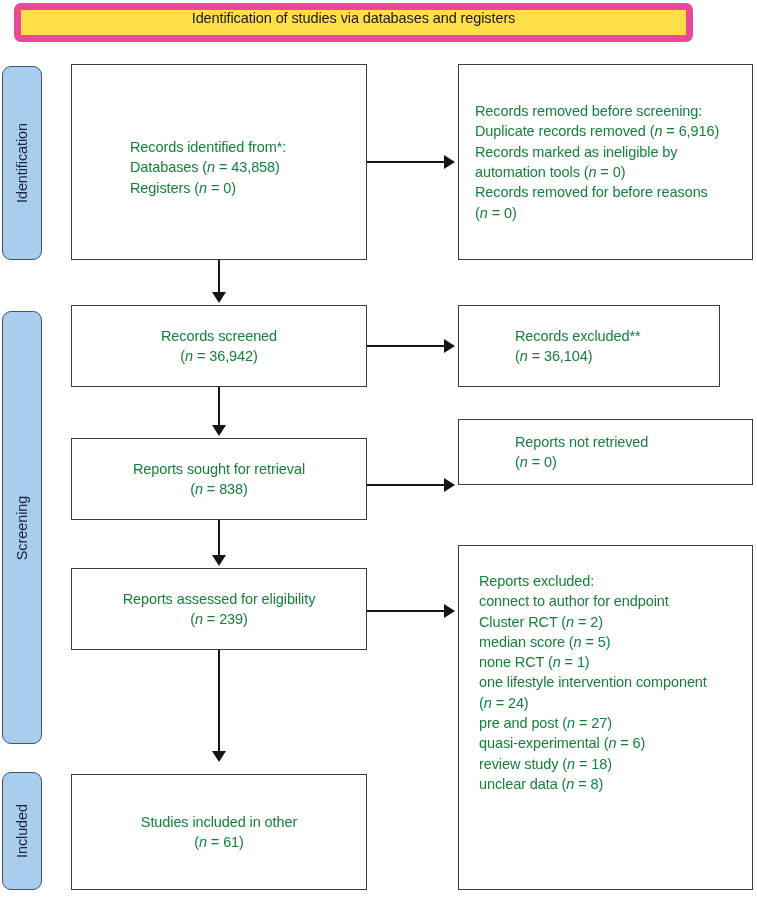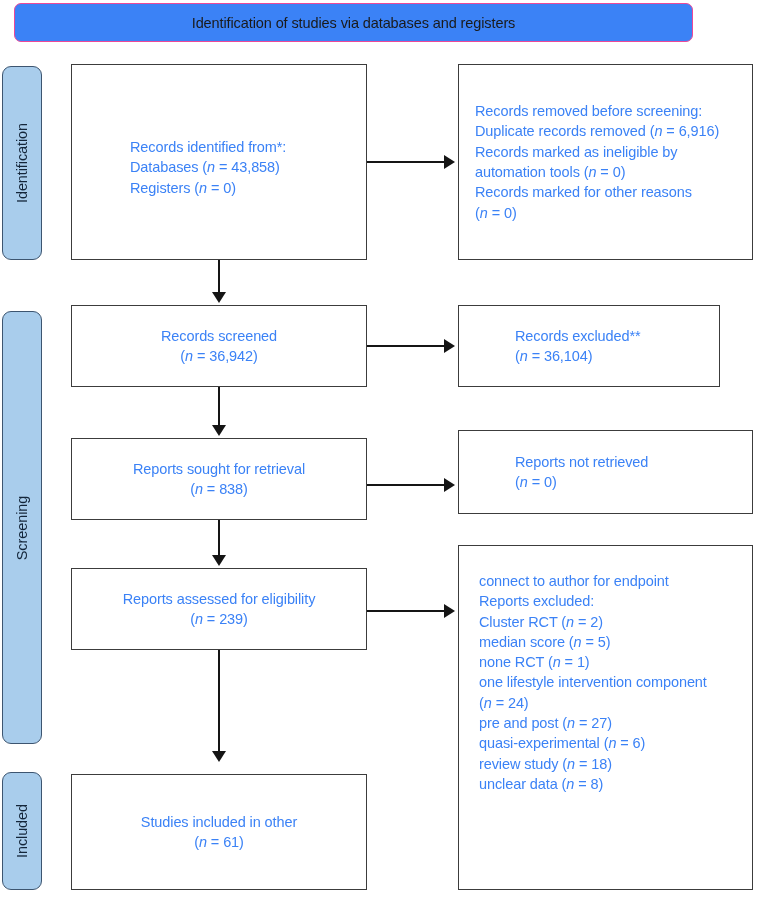--- a/index.html
+++ b/index.html
@@ -6,23 +6,23 @@
   body{
     width:757px;height:898px;position:relative;overflow:hidden;
     font-family:"Liberation Sans","DejaVu Sans",sans-serif;
     color:#1a1a1a;
   }
   .stage{position:absolute;left:0;top:0;width:757px;height:898px;}
 
   
   .banner{
     position:absolute;left:14px;top:3px;width:679px;height:39px;
-    background:#3b82f6;border:1px solid #ec4899;border-radius:7px;
+    background:#fde047;border:7px solid #ec4899;border-radius:7px;
     box-sizing:border-box;
-    display:flex;align-items:center;justify-content:center;
+    display:flex;align-items:flex-start;justify-content:center;
   }
   .banner-label{font-size:14.5px;color:#1a1a1a;letter-spacing:-0.1px;}
 
   
   .phase{
     position:absolute;left:2px;width:40px;
     background:#a9cdec;border:1.6px solid #3d5570;border-radius:9px;
     box-sizing:border-box;
     display:flex;align-items:center;justify-content:center;
   }
@@ -36,38 +36,38 @@
 
   
   .box{
     position:absolute;background:#ffffff;
     border:1.4px solid #3c3c3c;box-sizing:border-box;
     display:flex;align-items:center;
   }
   .box.center{justify-content:center;}
   .box.left-pad{justify-content:flex-start;}
   .box-text{
-    font-size:14.5px;line-height:1.40;color:#3b82f6;letter-spacing:-0.1px;
+    font-size:14.5px;line-height:1.40;color:#15803d;letter-spacing:-0.1px;
   }
   .box.center .box-text{text-align:center;}
   .box.left-pad .box-text{text-align:left;padding-left:20px;padding-right:6px;}
   .box-text .ln{display:block;white-space:nowrap;}
   .box-text em{font-style:italic;}
 
   
   #box-identified      {left:71px; top:64px;  width:296px; height:196px;}
   #box-screened        {left:71px; top:305px; width:296px; height:82px;}
   #box-sought          {left:71px; top:438px; width:296px; height:82px;}
   #box-assessed        {left:71px; top:568px; width:296px; height:82px;}
   #box-included        {left:71px; top:774px; width:296px; height:116px;}
 
   
   #box-removed         {left:458px;top:64px;  width:295px; height:196px;}
   #box-excluded        {left:458px;top:305px; width:262px; height:82px;}
-  #box-notretrieved    {left:458px;top:430px; width:295px; height:84px;}
+  #box-notretrieved    {left:458px;top:419px; width:295px; height:66px;}
   #box-reportsexcluded {left:458px;top:545px; width:295px; height:345px;}
 
   #box-identified .box-text{padding-left:58px;margin-top:11px;}
   #box-removed .box-text{padding-left:16px;}
   #box-excluded .box-text{padding-left:56px;}
   #box-notretrieved .box-text{padding-left:56px;}
   #box-reportsexcluded .box-text{padding-left:20px;}
   #box-reportsexcluded{align-items:flex-start;}
   #box-reportsexcluded .box-text{padding-top:25px;}
   #box-reportsexcluded .ln{white-space:normal;}
@@ -112,21 +112,21 @@
         <span class="ln">Databases (<em>n</em> = 43,858)</span>
         <span class="ln">Registers (<em>n</em> = 0)</span>
       </div>
   </div>
   <div class="box left-pad" id="box-removed">
     <div class="box-text">
         <span class="ln">Records removed before screening:</span>
         <span class="ln">Duplicate records removed (<em>n</em> = 6,916)</span>
         <span class="ln">Records marked as ineligible by</span>
         <span class="ln">automation tools (<em>n</em> = 0)</span>
-        <span class="ln">Records marked for other reasons</span>
+        <span class="ln">Records removed for before reasons</span>
         <span class="ln">(<em>n</em> = 0)</span>
       </div>
   </div>
 
   <div class="box center" id="box-screened">
     <div class="box-text">
         <span class="ln">Records screened</span>
         <span class="ln">(<em>n</em> = 36,942)</span>
       </div>
   </div>
@@ -151,22 +151,22 @@
   </div>
 
   <div class="box center" id="box-assessed">
     <div class="box-text">
         <span class="ln">Reports assessed for eligibility</span>
         <span class="ln">(<em>n</em> = 239)</span>
       </div>
   </div>
   <div class="box left-pad" id="box-reportsexcluded">
     <div class="box-text">
+        <span class="ln">Reports excluded:</span>
         <span class="ln">connect to author for endpoint</span>
-        <span class="ln">Reports excluded:</span>
         <span class="ln">Cluster RCT (<em>n</em> = 2)</span>
         <span class="ln">median score (<em>n</em> = 5)</span>
         <span class="ln">none RCT (<em>n</em> = 1)</span>
         <span class="ln">one lifestyle intervention component</span>
         <span class="ln">(<em>n</em> = 24)</span>
         <span class="ln">pre and post (<em>n</em> = 27)</span>
         <span class="ln">quasi-experimental (<em>n</em> = 6)</span>
         <span class="ln">review study (<em>n</em> = 18)</span>
         <span class="ln">unclear data (<em>n</em> = 8)</span>
       </div>

